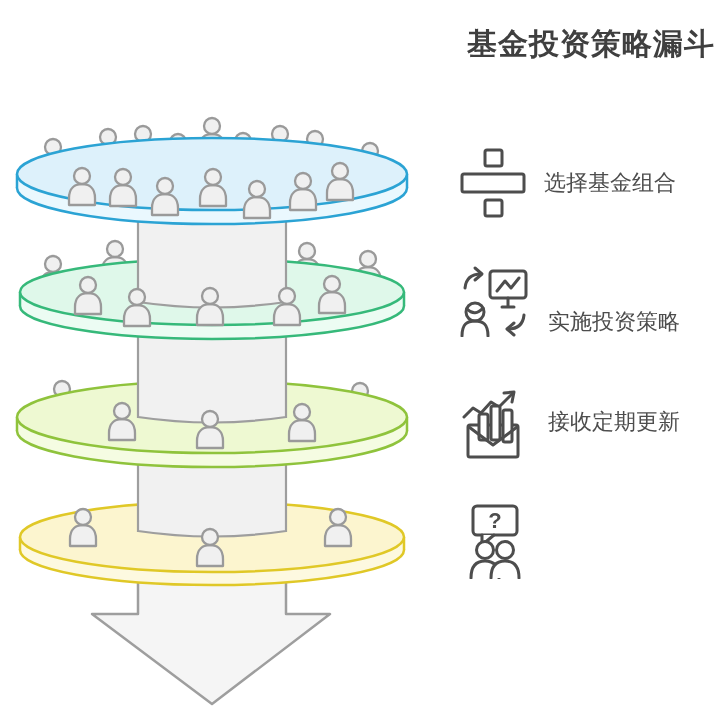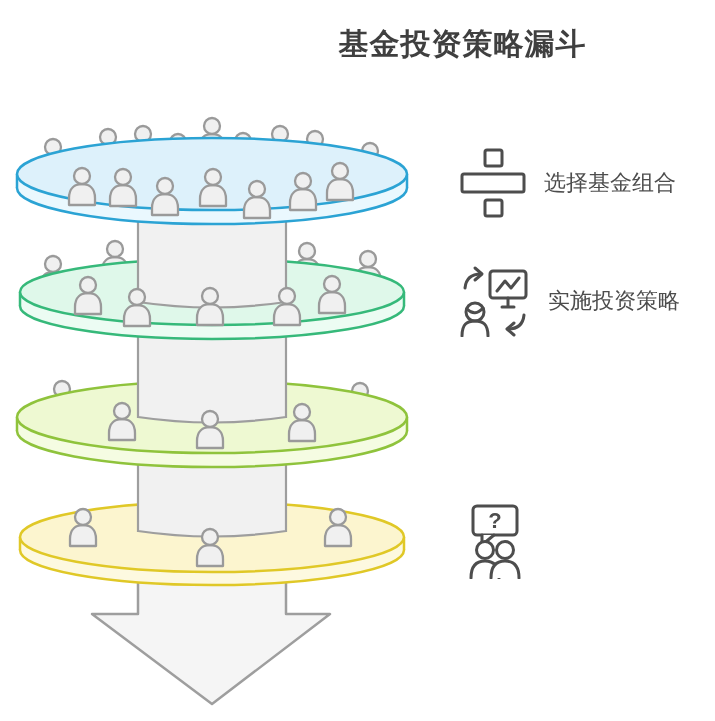--- a/index.html
+++ b/index.html
@@ -1,21 +1,21 @@
 <!DOCTYPE html>
 <html><head>
 <meta charset="utf-8">
 <style>
   html,body { margin:0; padding:0; }
   body {
     width:715px; height:721px; position:relative; background:#ffffff;
     font-family:"Liberation Sans", sans-serif; overflow:hidden;
   }
   .title {
-    position:absolute; left:0; top:24px; width:715px; text-align:center;
+    position:absolute; left:0; top:24px; width:715px; text-align:right;
     padding-left:210px; box-sizing:border-box;
     font-size:30px; font-weight:bold; color:#3f3f3f; letter-spacing:1px;
     white-space:nowrap;
   }
   .funnel-svg { position:absolute; left:0; top:0; }
   .person { fill:#f0f0f0; stroke:#9a9a9a; stroke-width:2.3; stroke-linejoin:round; }
   .seg   { stroke:#9e9e9e; stroke-width:2.2; }
   .arrow { stroke:#9e9e9e; stroke-width:2.5; stroke-linejoin:round; }
   .disc-stroke { stroke-width:2.5; }
   .steps { position:absolute; left:460px; top:0; width:250px; height:721px; }
@@ -138,36 +138,48 @@
 
   <div class="step-row" style="top:148px; left:0;">
     <svg class="step-icon" width="66" height="70" viewBox="0 0 66 70">
       <rect class="icw" x="25" y="2" width="17" height="16" rx="2"></rect>
       <rect class="icw" x="2" y="26" width="62" height="18" rx="2"></rect>
       <rect class="icw" x="25" y="52" width="17" height="16" rx="2"></rect>
     </svg>
     <span class="step-label">选择基金组合</span>
   </div>
 
-  <div class="step-row" style="top:265px; left:0;">
+  <div class="step-row" style="top:265px; left:0;align-items:flex-end;">
     <svg class="step-icon" width="70" height="72" viewBox="0 0 70 72">
       <path class="ic" d="M 5 23 C 6 13 12 9 21 9"></path>
       <path class="ic" d="M 15 3 L 22 9 L 15 15"></path>
       <rect class="icw" x="30" y="6" width="36" height="27" rx="3"></rect>
       <path class="ic" d="M 37 26 L 45 16 L 51 23 L 59 13"></path>
       <path class="ic" d="M 48 33 L 48 41 M 42 42 L 54 42"></path>
       <circle class="ic" cx="15" cy="47" r="9"></circle>
       <path class="ic" d="M 7 44 Q 15 52 23 43"></path>
       <path class="ic" d="M 2 71 C 2 59 7 56 15 56 C 23 56 28 59 28 71"></path>
       <path class="ic" d="M 64 50 C 63 60 57 64 48 64"></path>
       <path class="ic" d="M 54 58 L 47 64 L 54 70"></path>
     </svg>
     <span class="step-label">实施投资策略</span>
   </div>
 
+  <div class="step-row" style="top:385px; left:0;">
+    <svg class="step-icon" width="70" height="74" viewBox="0 0 70 74">
+      <path class="ic" d="M 4 32 L 13 23 L 21 28 L 31 17 L 39 22 L 53 8"></path>
+      <path class="ic" d="M 44 8 L 54 7 L 52 17"></path>
+      <rect class="icw" x="8" y="40" width="50" height="32" rx="2"></rect>
+      <rect class="icw" x="19" y="29" width="9" height="26" rx="2"></rect>
+      <rect class="icw" x="31" y="21" width="9" height="34" rx="2"></rect>
+      <rect class="icw" x="43" y="25" width="9" height="32" rx="2"></rect>
+      <path class="ic" d="M 9 42 L 33 60 L 57 42"></path>
+    </svg>
+    <span class="step-label">接收定期更新</span>
+  </div>
 
   <div class="step-row" style="top:503px; left:0;">
     <svg class="step-icon" width="70" height="76" viewBox="0 0 70 76">
       <rect class="icw" x="13" y="3" width="44" height="29" rx="4"></rect>
       <path class="icw" d="M 22 32 L 22 42 L 34 32"></path>
       <text class="ictext" x="35" y="25" text-anchor="middle">?</text>
       <circle class="icw" cx="25" cy="47" r="8.5"></circle>
       <path class="icw" d="M 11 75 C 11 62 17 58 25 58 C 33 58 39 62 39 75"></path>
       <circle class="icw" cx="45" cy="47" r="8.5"></circle>
       <path class="icw" d="M 31 75 C 31 62 37 58 45 58 C 53 58 59 62 59 75"></path>

